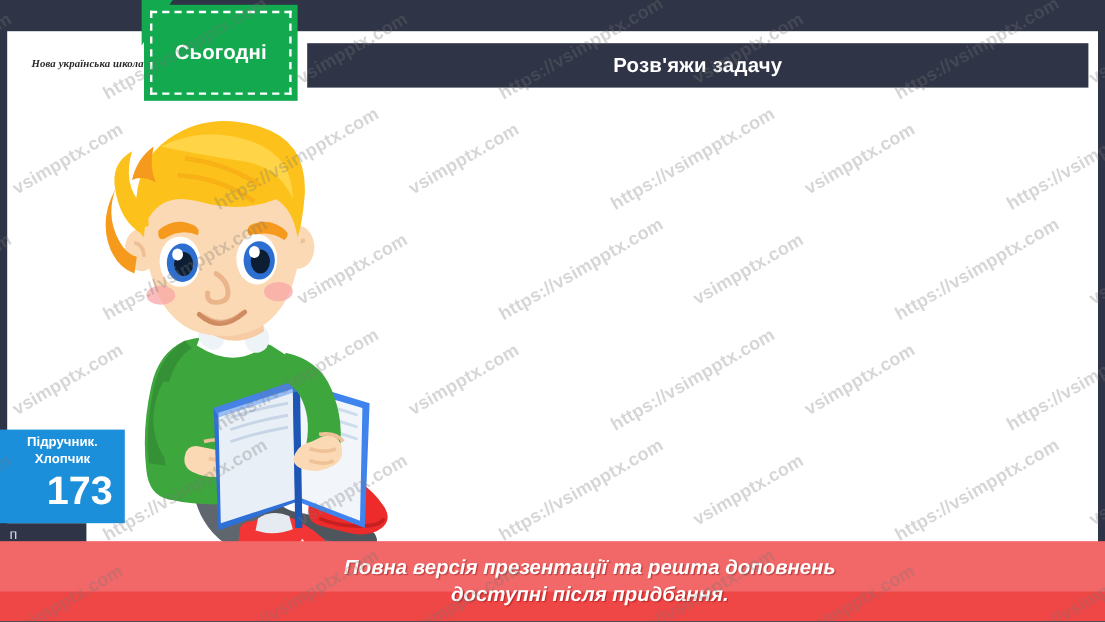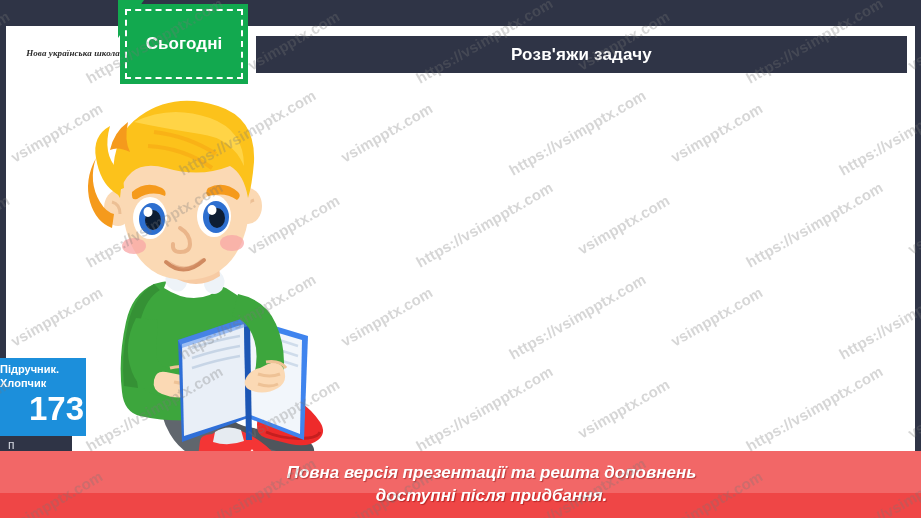--- a/index.html
+++ b/index.html
@@ -144,23 +144,24 @@
     left: 62px; top: 96px;
     width: 300px; height: 400px;
     z-index: 4;
   }
   .boy svg { display: block; width: 100%; height: 100%; }
 
   
   .textbook-badge {
     position: absolute;
     left: 0px; top: 358px;
-    width: 86px; height: 78px;
+    width: 104px; height: 78px;
     background: #1c8fdb;
     z-index: 7;
+    text-align: center;
     padding-top: 5px;
   }
   .textbook-badge .tb-label {
     display: block;
     color: #ffffff;
     font-size: 11px;
     font-weight: 700;
     line-height: 1.25;
   }
   .textbook-badge .tb-number {

